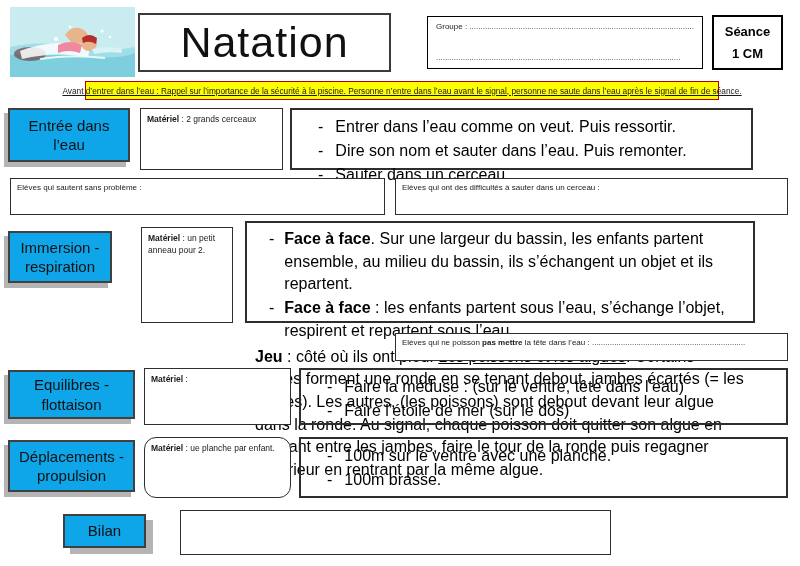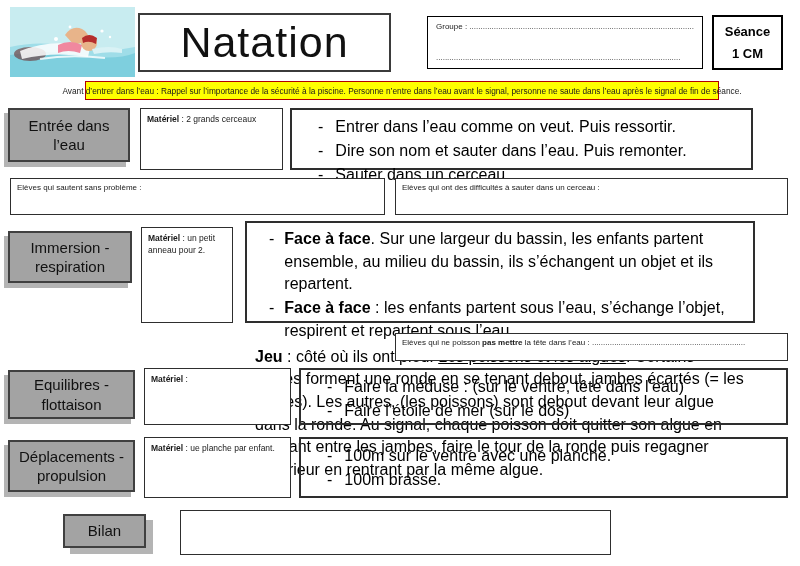--- a/index.html
+++ b/index.html
@@ -12,39 +12,39 @@
   .swimmer { left:10px; top:7px; width:125px; height:70px; }
   .title-box { left:138px; top:13px; width:253px; height:59px; border:2px solid #3b3b3b;
                display:flex; align-items:center; justify-content:center; font-size:43px; letter-spacing:1px; color:#111; }
   .groupe-box { left:427px; top:16px; width:276px; height:53px; border:1px solid #000;
                 padding:5px 8px 6px; font-size:8px; color:#222; display:flex; flex-direction:column; justify-content:space-between; }
   .groupe-line { white-space:nowrap; overflow:hidden; }
   .seance-box { left:712px; top:15px; width:71px; height:55px; border:2px solid #000;
                 display:flex; flex-direction:column; align-items:center; justify-content:space-evenly;
                 font-weight:bold; font-size:13px; color:#000; }
   .warning { left:85px; top:81px; width:634px; height:19px; background:#ffff00; border:1px solid #b00000;
-             display:flex; align-items:center; justify-content:center; font-size:8.3px; color:#1a1a1a; white-space:nowrap; }
+             display:flex; align-items:center; justify-content:center; font-size:8.3px; color:#1a1a1a; white-space:nowrap;text-decoration:underline; }
 
   
-  .hdr { background:#a3a3a3; border:2px solid #404040; box-shadow:-4px 5px 0 #b4b4b4;
+  .hdr { background:#0ea5e9; border:2px solid #404040; box-shadow:-4px 5px 0 #b4b4b4;
          display:flex; align-items:center; justify-content:center; text-align:center;
          font-size:15px; color:#111; line-height:1.3; padding:2px 6px; }
   .hdr1 { left:8px;  top:108px; width:122px; height:54px; }
-  .hdr2 { left:8px;  top:231px; width:124px; height:52px; }
+  .hdr2 { left:8px;  top:231px; width:104px; height:52px; }
   .hdr3 { left:8px;  top:370px; width:127px; height:49px; }
   .hdr4 { left:8px;  top:440px; width:127px; height:52px; }
   .hdr-bilan { left:63px; top:514px; width:83px; height:34px; box-shadow:7px 6px 0 #b4b4b4; font-size:15px; }
 
   
   .box { border:1.5px solid #2e2e2e; background:#fff; font-size:8.5px; color:#1a1a1a; }
   .mat { padding:4px 6px; line-height:1.45; }
   .mat1 { left:140px; top:108px; width:143px; height:62px; }
   .mat2 { left:141px; top:227px; width:92px;  height:96px; }
   .mat3 { left:144px; top:368px; width:147px; height:57px; }
-  .mat4 { left:144px; top:437px; width:147px; height:61px; }
+  .mat4 { left:144px; top:437px; width:147px; height:61px;border-radius:12px; }
 
   .act { border:2px solid #2e2e2e; padding:5px 8px 12px 0; line-height:1.5; }
   .act1 { left:290px; top:108px; width:463px; height:62px; }
   .act2 { left:245px; top:221px; width:510px; height:102px; padding:5px 8px 4px 8px; line-height:1.42; }
   .act3 { left:299px; top:368px; width:489px; height:57px; }
   .act4 { left:299px; top:437px; width:489px; height:61px; }
 
   .li { display:flex; }
   .li::before { content:"-"; margin:0 12px 0 26px; }
   .li2 { display:flex; margin-bottom:1px; }

